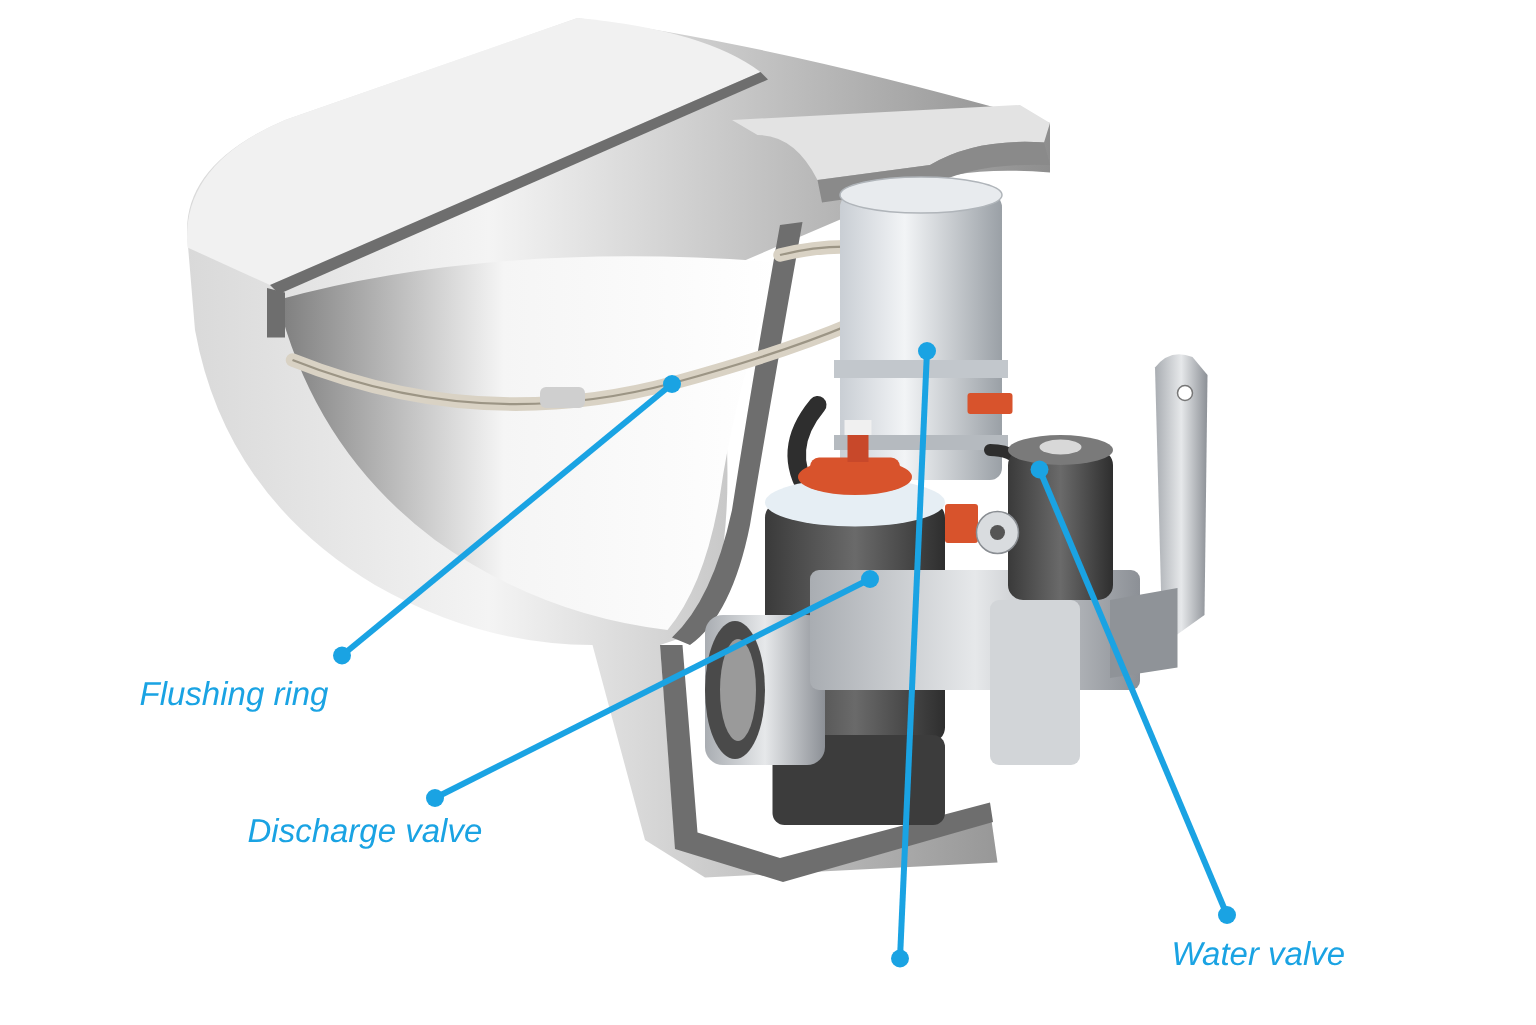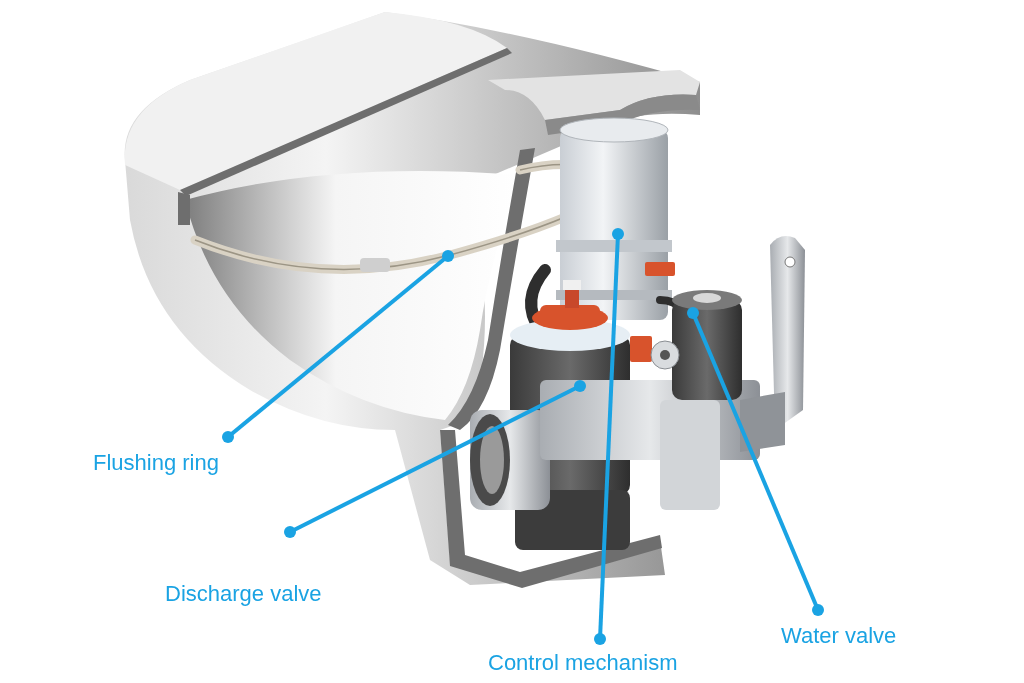--- a/index.html
+++ b/index.html
@@ -3,20 +3,21 @@
 <meta charset="utf-8">
 <style>
   html, body { margin: 0; padding: 0; background: #ffffff; }
   #stage {
     position: relative;
     width: 1024px;
     height: 683px;
     overflow: hidden;
     background: #ffffff;
     font-family: "Liberation Sans", sans-serif;
+    font-style: italic;
   }
   #illustration { position: absolute; left: 0; top: 0; }
   .callout-label {
     position: absolute;
     color: #1aa3e3;
     font-family: "Liberation Sans", sans-serif;
     font-size: 22px;
     line-height: 1;
     white-space: nowrap;
   }
@@ -128,16 +129,15 @@
       <circle cx="600" cy="639" r="6" fill="#1aa3e3"></circle>
     </g>
     <g>
       <line x1="693" y1="313" x2="818" y2="610" stroke="#1aa3e3" stroke-width="4"></line>
       <circle cx="693" cy="313" r="6" fill="#1aa3e3"></circle>
       <circle cx="818" cy="610" r="6" fill="#1aa3e3"></circle>
     </g>
   </svg>
 
   <div class="callout-label" style="left:93px; top:452px;">Flushing ring</div>
-  <div class="callout-label" style="left:165px; top:543px;margin-top:40px;">Discharge valve</div>
-  <div class="callout-label" style="left:488px; top:652px;">Control mechanism</div>
+  <div class="callout-label" style="left:165px; top:543px;">Discharge valve</div>
   <div class="callout-label" style="left:781px; top:625px;">Water valve</div>
 </div>
 
 </body></html>

